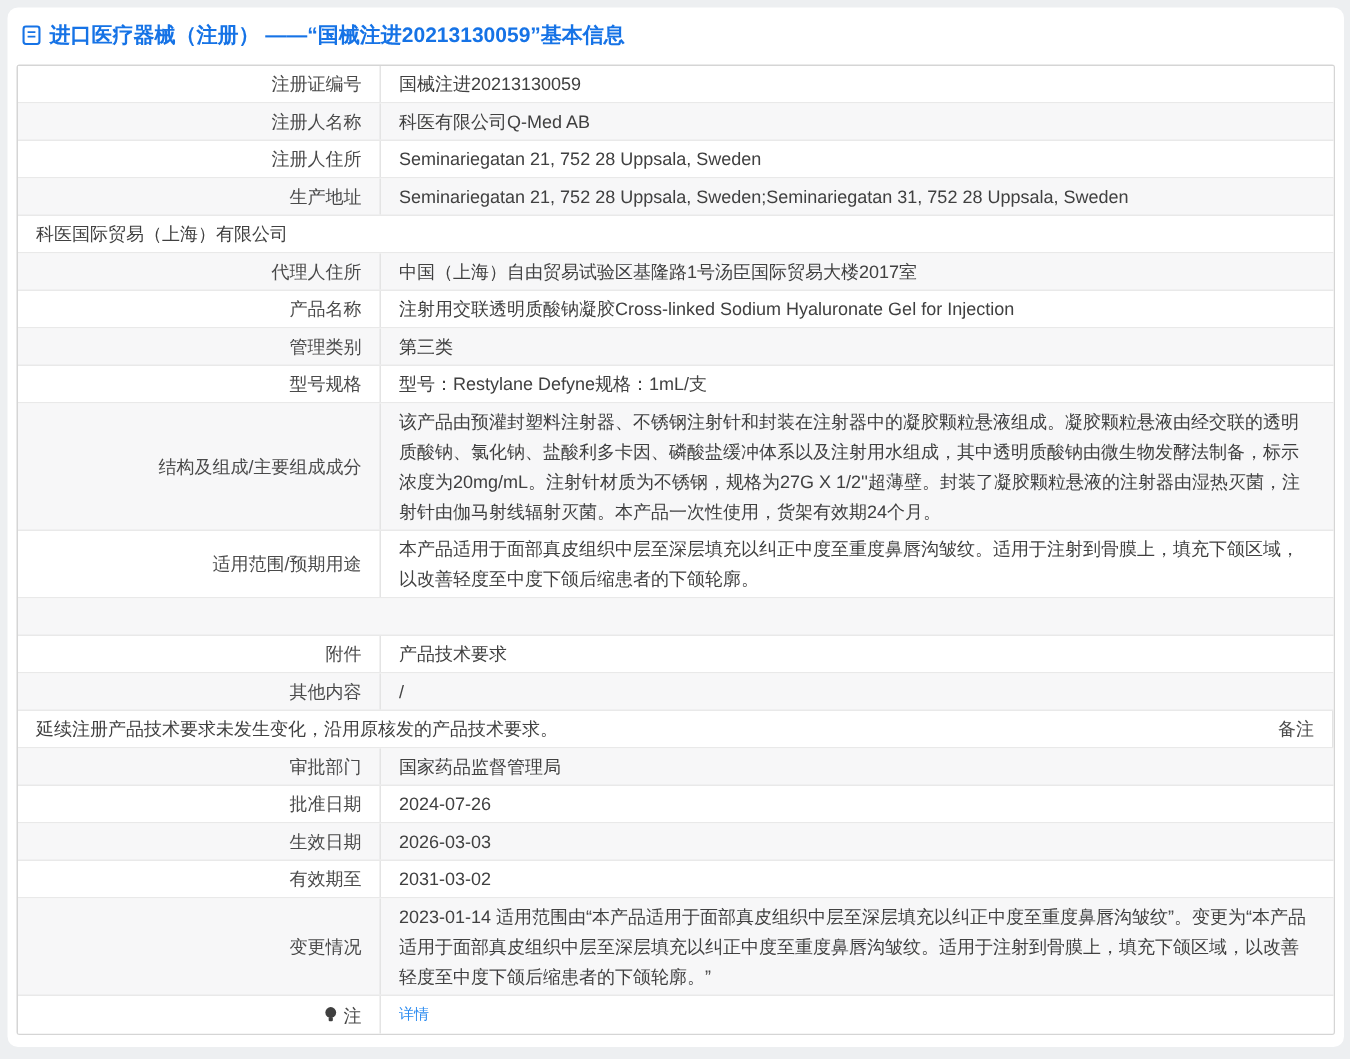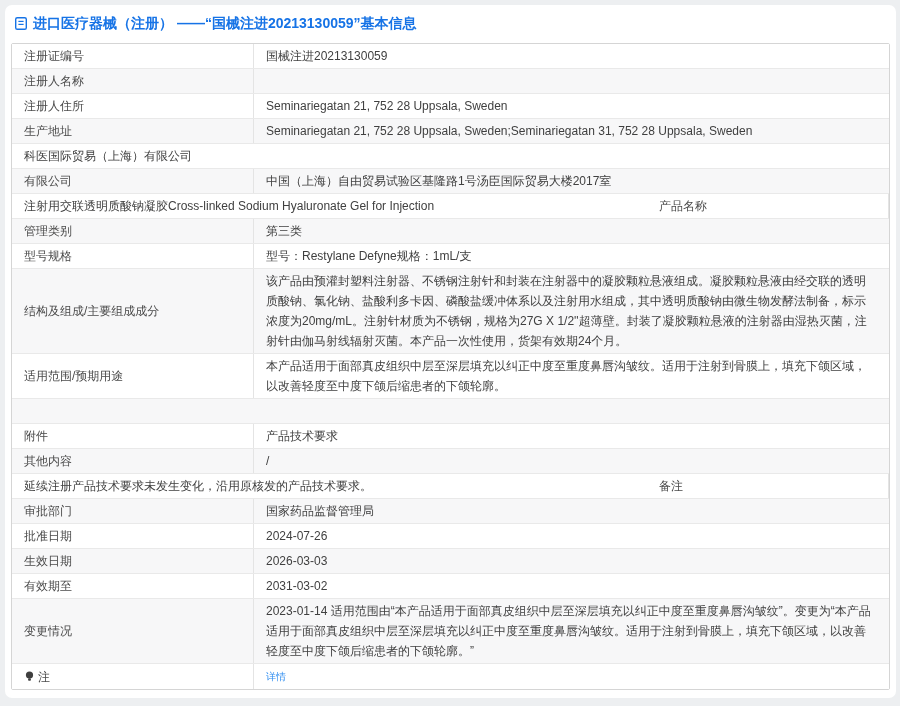--- a/index.html
+++ b/index.html
@@ -43,21 +43,21 @@
   .cell {
     font-size: 12px;
     line-height: 20px;
     padding: 2px 12px;
     display: flex;
     align-items: center;
   }
   .cell.label {
     flex: 0 0 242px;
     width: 242px;
-    justify-content: flex-start;
+    justify-content: flex-end;
     text-align: right;
     border-right: 1px solid #e4e4e4;
     color: #4a4a4a;
     gap: 3px;
   }
   .cell.value {
     flex: 1;
     color: #404040;
     word-break: break-word;
   }
@@ -86,47 +86,48 @@
       <div class="row">
         <div class="cell label">
           <span>注册证编号</span>
         </div>
         <div class="cell value">国械注进20213130059</div>
       </div>
       <div class="row">
         <div class="cell label">
           <span>注册人名称</span>
         </div>
+        <div class="cell value">科医有限公司Q-Med AB</div>
       </div>
       <div class="row">
         <div class="cell label">
           <span>注册人住所</span>
         </div>
         <div class="cell value">Seminariegatan 21, 752 28 Uppsala, Sweden</div>
       </div>
       <div class="row">
         <div class="cell label">
           <span>生产地址</span>
         </div>
         <div class="cell value">Seminariegatan 21, 752 28 Uppsala, Sweden;Seminariegatan 31, 752 28 Uppsala, Sweden</div>
       </div>
       <div class="row">
         <div class="cell value">科医国际贸易（上海）有限公司</div>
       </div>
       <div class="row">
         <div class="cell label">
-          <span>有限公司</span>
+          <span>代理人住所</span>
         </div>
         <div class="cell value">中国（上海）自由贸易试验区基隆路1号汤臣国际贸易大楼2017室</div>
       </div>
       <div class="row">
+        <div class="cell label">
+          <span>产品名称</span>
+        </div>
         <div class="cell value">注射用交联透明质酸钠凝胶Cross-linked Sodium Hyaluronate Gel for Injection</div>
-        <div class="cell label">
-          <span>产品名称</span>
-        </div>
       </div>
       <div class="row">
         <div class="cell label">
           <span>管理类别</span>
         </div>
         <div class="cell value">第三类</div>
       </div>
       <div class="row">
         <div class="cell label">
           <span>型号规格</span>

